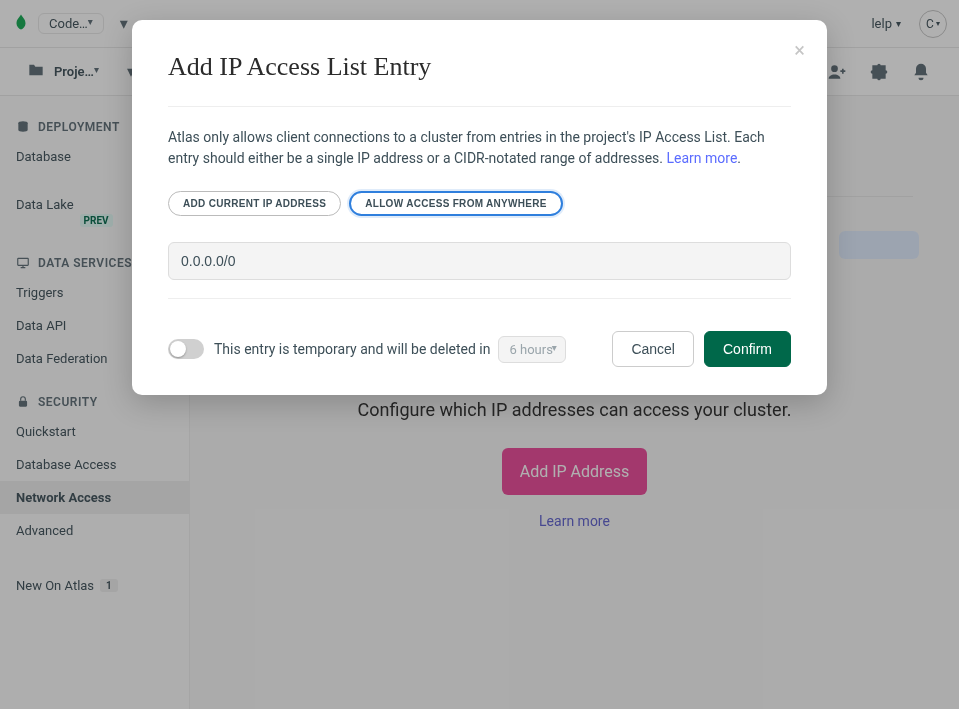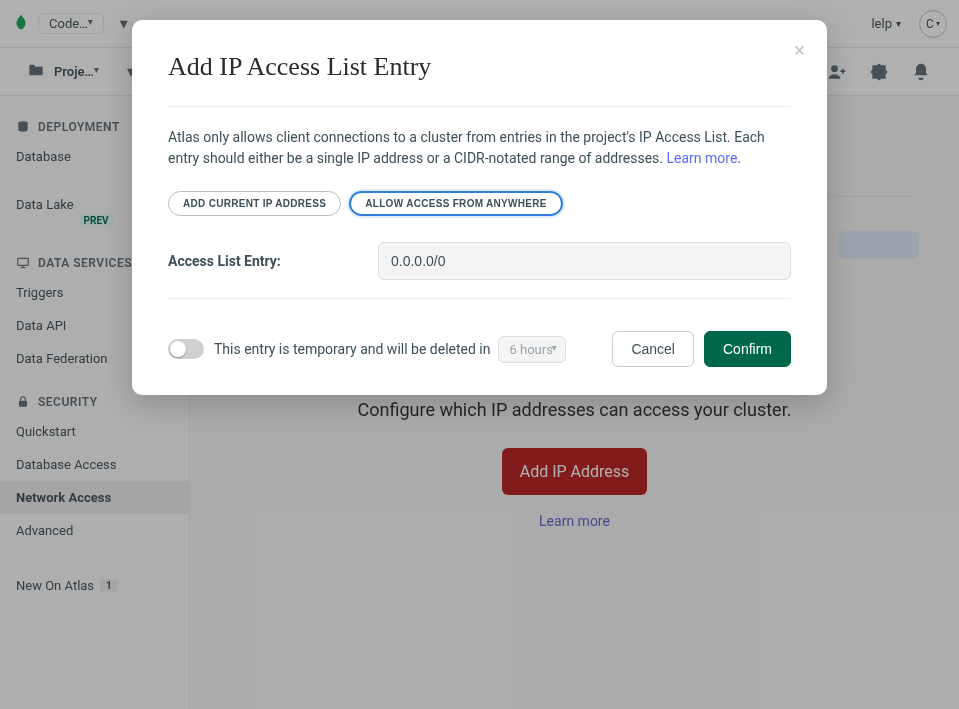--- a/index.html
+++ b/index.html
@@ -33,21 +33,21 @@
 
 .main { flex:1; display:flex; flex-direction:column; align-items:center; padding-top: 40px; position:relative; }
 .main hr { width: 88%; border:none; border-top:1px solid #e8e8e8; margin: 60px 0 100px; }
 .ip-hero-ico { width:56px; height:44px; position:relative; margin-bottom: 10px; }
 .ip-hero-ico .lines { position:absolute; left:0; top:6px; }
 .ip-hero-ico .lines div { width:20px; height:3px; background:#3d4f58; margin-bottom:5px; }
 .ip-hero-ico .lines div::before { content:""; display:inline-block; width:3px; height:3px; background:#3d4f58; position:relative; left:-6px; top:-3px; }
 .ip-hero-ico .plus { position:absolute; right:-4px; bottom:-4px; width:30px; height:30px; border:2px solid #13aa52; border-radius:50%; color:#13aa52; display:flex; align-items:center; justify-content:center; font-size:22px; background:#fff; }
 .hero-title { font-family: Georgia, "Times New Roman", serif; font-size: 34px; color:#2b2b2b; margin-bottom:10px; }
 .hero-sub { font-size:18px; color:#2b2b2b; margin-bottom: 28px; }
-.hero-btn { background:#b91c1c; color:#fff; border:none; border-radius:6px; padding: 14px 18px; font-size:16px; cursor:pointer; font-family: inherit; }
+.hero-btn { background:#ec4899; color:#fff; border:none; border-radius:6px; padding: 14px 18px; font-size:16px; cursor:pointer; font-family: inherit; }
 .hero-link { color:#5e60ce; font-size:14px; margin-top:18px; cursor:pointer; }
 
 
 .overlay { position:absolute; inset:0; background: rgba(30,30,30,0.35); display:flex; align-items:flex-start; justify-content:center; }
 .modal { width: 695px; background:#fff; border-radius:10px; margin-top:20px; padding: 32px 36px 28px; box-shadow: 0 8px 30px rgba(0,0,0,.2); position:relative; }
 .modal-close { position:absolute; top:18px; right:22px; color:#c5c5c5; font-size:20px; cursor:pointer; }
 .modal h1 { font-family: Georgia, "Times New Roman", serif; font-weight:400; font-size: 26px; color:#2b2b2b; margin-bottom: 24px; }
 .modal .rule { border:none; border-top:1px solid #eee; margin-bottom: 20px; }
 .modal-desc { font-size:14px; line-height:1.5; color:#3d4f58; margin-bottom: 22px; }
 .modal-desc a { color:#5b6cff; text-decoration:none; cursor:pointer; }
@@ -207,21 +207,20 @@
     <h1>Add IP Access List Entry</h1>
     <hr class="rule">
     <p class="modal-desc">
       <span>Atlas only allows client connections to a cluster from entries in the project's IP Access List. Each entry should either be a single IP address or a CIDR-notated range of addresses. </span><a>Learn more</a><span>.</span>
     </p>
     <div class="pill-row">
       <button class="pill">ADD CURRENT IP ADDRESS</button>
       <button class="pill selected">ALLOW ACCESS FROM ANYWHERE</button>
     </div>
     <div class="form-row">
-      <label>Access List Entry:</label>
       <input type="text" value="0.0.0.0/0" style="">
     </div>
     <hr class="rule" style="margin-top:16px;">
     <div class="modal-footer">
       <div class="toggle">
           <div class="knob"></div>
         </div>
       <span class="temp-text">This entry is temporary and will be deleted in</span>
       <div class="fake-select"><span>6 hours</span></div>
       <div class="footer-spacer"></div>

